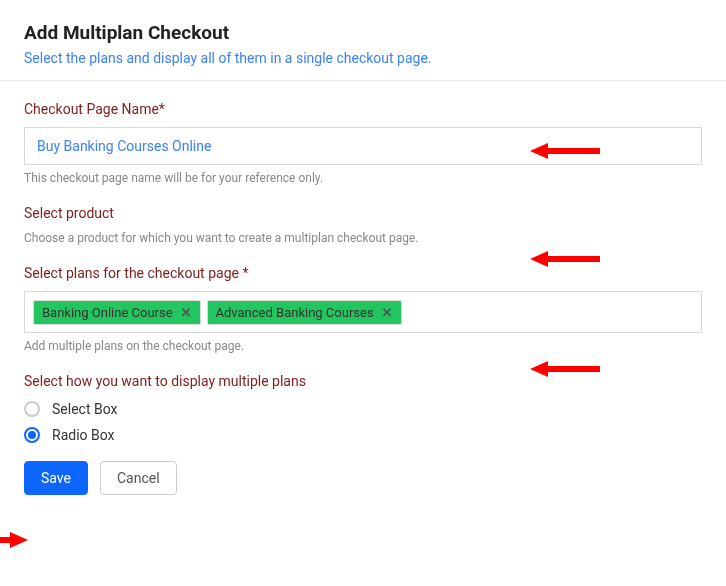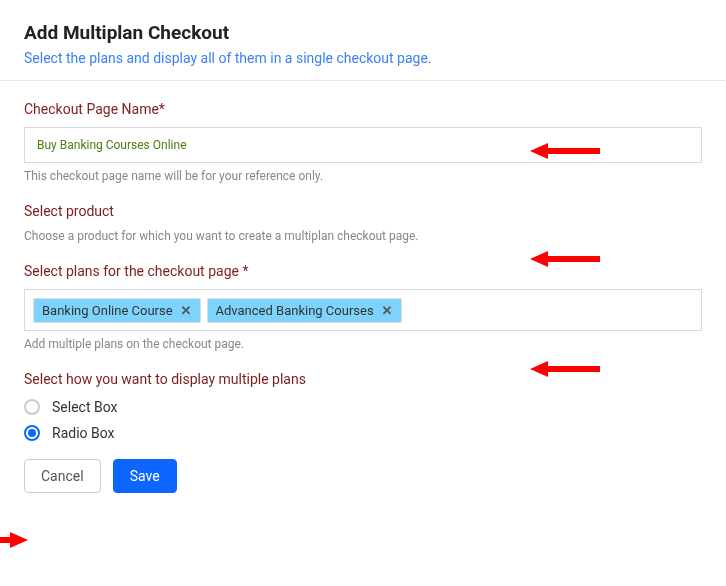--- a/index.html
+++ b/index.html
@@ -40,22 +40,22 @@
     .field-label {
       font-size: 14px;
       color: #7f1d1d;
       margin-bottom: 10px;
       display: block;
     }
     .text-input {
       width: 100%;
       border: 1px solid #d9d9d9;
       padding: 10px 12px;
-      font-size: 12px;
-      color: #4d7c0f;
+      font-size: 14px;
+      color: #3b82f6;
       background: #fff;
       outline: none;
       font-family: inherit;
     }
     .help-text {
       font-size: 12px;
       color: #888;
       margin-top: 6px;
     }
     .select-box {
@@ -72,21 +72,21 @@
       border: 1px solid #d9d9d9;
       padding: 6px 8px;
       background: #fff;
       min-height: 42px;
       display: flex;
       gap: 6px;
       align-items: center;
       flex-wrap: wrap;
     }
     .tag {
-      background: #7dd3fc;
+      background: #22c55e;
       border: 1px solid #ddd;
       padding: 4px 8px;
       font-size: 13px;
       color: #333;
       display: inline-flex;
       align-items: center;
       gap: 8px;
       border-radius: 2px;
     }
     .tag-remove {
@@ -234,22 +234,22 @@
         <span class="radio-label">Select Box</span>
       </div>
       <div class="radio-row">
         <span class="radio-circle checked"></span>
         <span class="radio-label">Radio Box</span>
       </div>
     </div>
   </div>
 
   <div class="button-row">
+    <button class="btn btn-primary">Save</button>
     <button class="btn btn-secondary">Cancel</button>
-    <button class="btn btn-primary">Save</button>
   </div>
 </div>
 
 <div class="arrow arrow-right" style="left:530px; top:143px;">
   <div class="head-left"></div>
     <div class="shaft"></div>
 </div>
 <div class="arrow arrow-right" style="left:530px; top:251px;">
   <div class="head-left"></div>
     <div class="shaft"></div>

